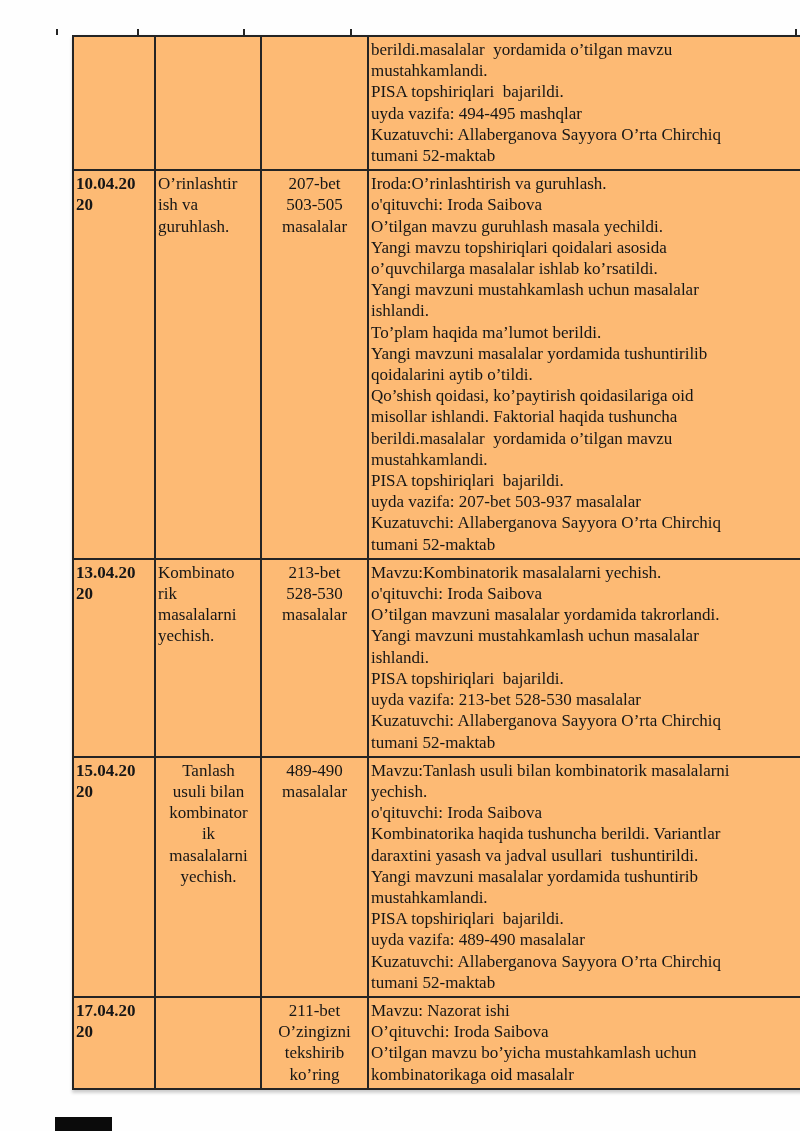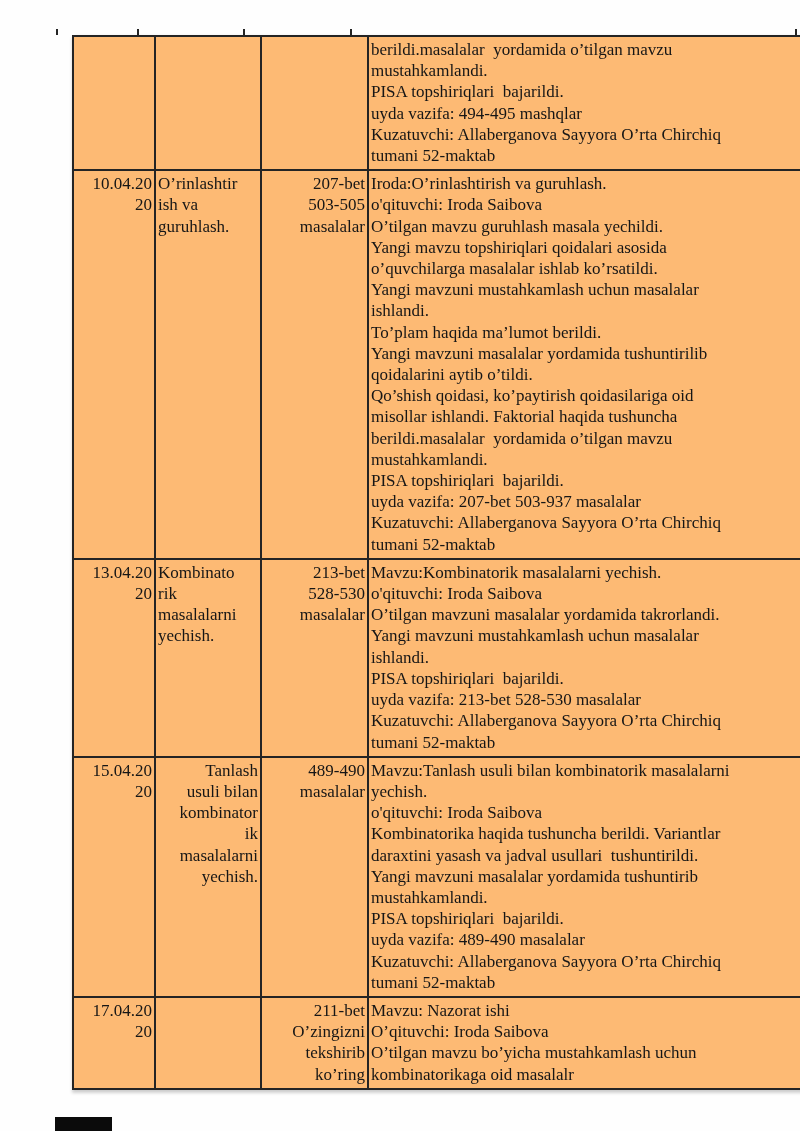--- a/index.html
+++ b/index.html
@@ -30,32 +30,33 @@
   table.journal td {
     border: 2px solid var(--border, #242424);
     vertical-align: top;
     font-size: 17px;
     line-height: 21.2px;
     padding: 2px 2px 3px 2px;
     overflow: hidden;
   }
   td.c-date {
     vertical-align: middle;
-    text-align: right;
+    text-align: left;
     white-space: pre-line;
+    font-weight: bold;
   }
   td.c-topic {
     white-space: pre-line;
   }
   td.c-topic.left {
-    text-align: right;
+    text-align: center;
     padding-left: 3px;
   }
   td.c-pages {
-    text-align: right;
+    text-align: center;
     white-space: pre-line;
   }
   td.c-notes {
     padding-left: 6px;
     padding-right: 3px;
   }
   td.c-notes .line {
     white-space: pre-wrap;
   }
   .border-stub {

